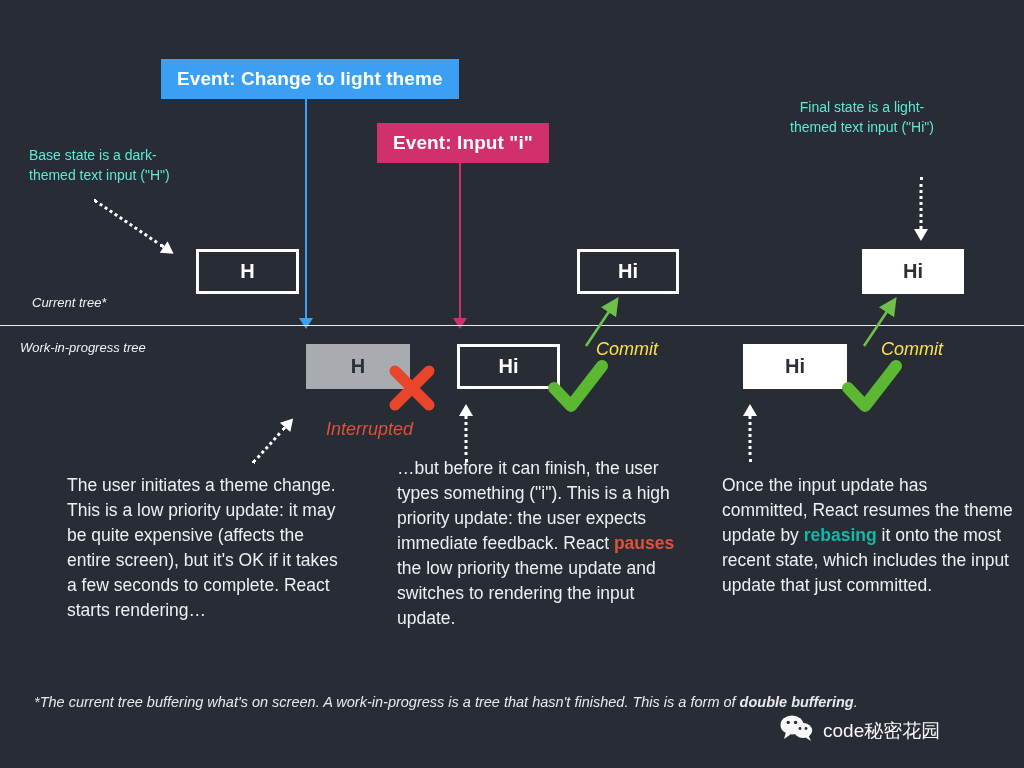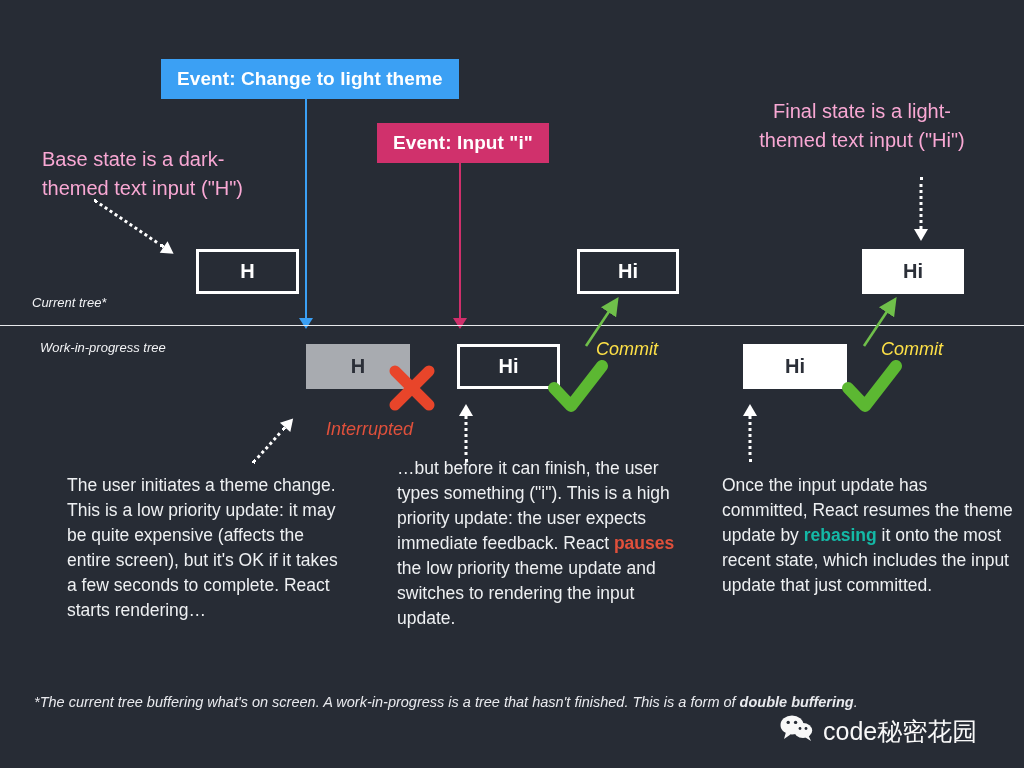--- a/index.html
+++ b/index.html
@@ -42,23 +42,23 @@
     width: 0; height: 0;
     border-left: 7px solid transparent;
     border-right: 7px solid transparent;
   }
   .evt-arrowhead.blue { border-top: 11px solid #3ba0f4; }
   .evt-arrowhead.pink { border-top: 11px solid #cf2f6b; }
 
   
   .callout {
     position: absolute;
-    font-size: 20px;
+    font-size: 14px;
     line-height: 1.45;
-    color: #f9a8d4;
+    color: #5eead4;
     white-space: pre-line;
   }
   .callout.center { text-align: center; }
 
   
   .dotted-arrow {
     position: absolute;
     transform-origin: 0 50%;
   }
   .dotted-track {
@@ -159,57 +159,57 @@
   }
   .footnote b { font-weight: bold; }
 
   
   .watermark {
     position: absolute;
     display: flex;
     align-items: center;
     gap: 9px;
     color: #ffffff;
-    font-size: 25px;
+    font-size: 19px;
     opacity: 0.97;
   }
 </style>
 </head>
 <body>
 
 <div id="stage">
 
   <div class="event-badge blue" style="left:161px; top:59px;">Event: Change to light theme</div>
   <div class="evt-line blue" style="left:305px; top:98px; height:222px;"></div>
   <div class="evt-arrowhead blue" style="left:299px; top:318px;"></div>
 
   <div class="event-badge pink" style="left:377px; top:123px;">Event: Input "i"</div>
   <div class="evt-line pink" style="left:459px; top:162px; height:158px;"></div>
   <div class="evt-arrowhead pink" style="left:453px; top:318px;"></div>
 
-  <div class="callout" style="left:42px; top:145px; width:260px;">Base state is a dark-
+  <div class="callout" style="left:29px; top:145px; width:260px;">Base state is a dark-
 themed text input ("H")</div>
 
   <div class="dotted-arrow" style="left:94px; top:200px; width:98px; transform: rotate(34deg);">
     <div class="dotted-track" style="width:84px;"></div>
     <div class="dotted-head" style="left:84px;"></div>
   </div>
 
   <div class="callout center" style="left:742px; top:97px; width:240px;">Final state is a light-
 themed text input ("Hi")</div>
 
   <div class="dotted-arrow" style="left:921px; top:177px; width:66px; transform: rotate(90deg);">
     <div class="dotted-track" style="width:52px;"></div>
     <div class="dotted-head" style="left:52px;"></div>
   </div>
 
   <div class="divider" style="top:325px;"></div>
 
   <div class="lane-label" style="left:32px; top:295px;">Current tree*</div>
-  <div class="lane-label" style="left:40px; top:340px;">Work-in-progress tree</div>
+  <div class="lane-label" style="left:20px; top:340px;">Work-in-progress tree</div>
 
   <div class="node-box outline" style="left:196px; top:249px; width:103px; height:45px;">H</div>
 
   <div class="node-box outline" style="left:577px; top:249px; width:102px; height:45px;">Hi</div>
 
   <div class="node-box filled-white" style="left:862px; top:249px; width:102px; height:45px;">Hi</div>
 
   <div class="node-box filled-gray" style="left:306px; top:344px; width:104px; height:45px;">H</div>
 
   <div class="node-box outline" style="left:457px; top:344px; width:103px; height:45px;">Hi</div>

